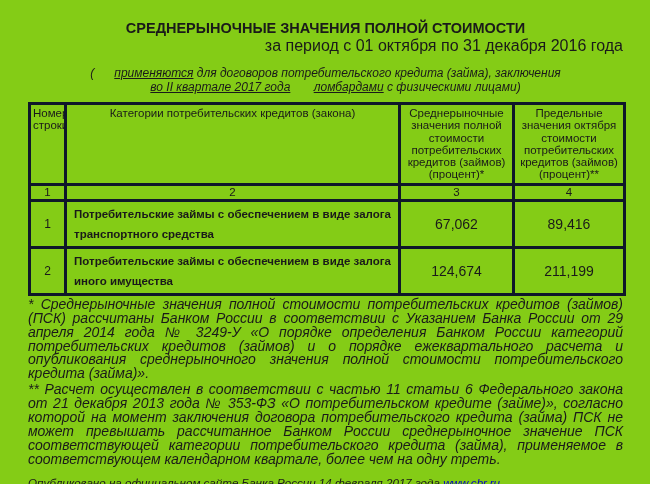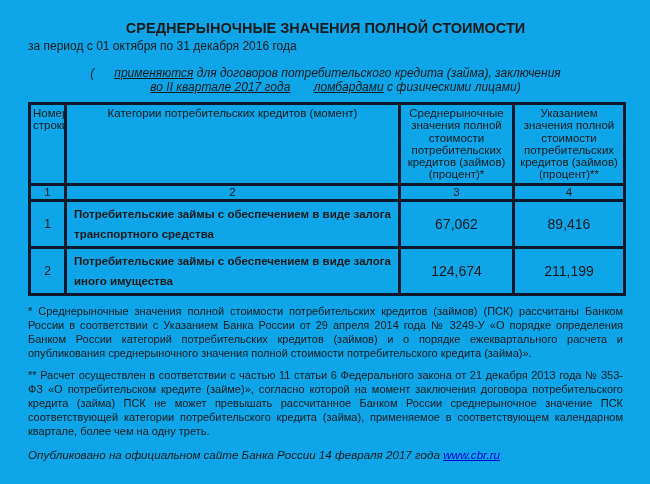--- a/index.html
+++ b/index.html
@@ -6,31 +6,31 @@
   html, body { background: #ffffff; }
   body {
     width: 650px; height: 484px;
     font-family: "Liberation Sans", sans-serif;
     color: #1a1a1a;
     overflow: hidden;
   }
   .page {
     width: 650px; height: 484px;
     padding: 20px 27px 0 28px;
-    background: #0ea5e9;
+    background: #84cc16;
   }
   .title {
     text-align: center;
     font-weight: bold;
     font-size: 14.5px;
     line-height: 17px;
   }
   .period {
-    text-align: left;
-    font-size: 12px;
+    text-align: right;
+    font-size: 16px;
     line-height: 14px;
     margin-top: 2px;
   }
   .applicability {
     font-style: italic;
     font-size: 12px;
     line-height: 14px;
     text-align: center;
     max-width: 478px;
     margin: 13px auto 0 auto;
@@ -80,24 +80,25 @@
     text-align: left;
     padding: 2px 4px 2px 7px;
     vertical-align: middle;
   }
   tr.data-row td.cell-value {
     text-align: center;
     font-size: 14px;
     vertical-align: middle;
   }
   .footnote {
-    font-size: 11px;
+    font-style: italic;
+    font-size: 14px;
     line-height: 13.9px;
     text-align: justify;
-    margin-top: 9px;
+    margin-top: 2px;
   }
   .published {
     font-style: italic;
     font-size: 11.6px;
     line-height: 14px;
     margin-top: 9px;
   }
   a.cbr-link {
     color: #0000cc;
     text-decoration: underline;
@@ -120,23 +121,23 @@
   <table class="psk">
     <colgroup>
       <col class="col-num">
       <col class="col-cat">
       <col class="col-avg">
       <col class="col-max">
     </colgroup>
     <tbody>
       <tr class="head-row">
         <th>Номер строки</th>
-        <th>Категории потребительских кредитов (момент)</th>
+        <th>Категории потребительских кредитов (закона)</th>
         <th>Среднерыночные значения полной стоимости потребительских кредитов (займов) (процент)*</th>
-        <th>Указанием значения полной стоимости потребительских кредитов (займов) (процент)**</th>
+        <th>Предельные значения октября стоимости потребительских кредитов (займов) (процент)**</th>
       </tr>
       <tr class="num-row">
         <td>1</td>
         <td>2</td>
         <td>3</td>
         <td>4</td>
       </tr>
       <tr class="data-row">
         <td class="cell-rownum">1</td>
         <td class="cell-category">Потребительские займы с обеспечением в виде залога транспортного средства</td>

